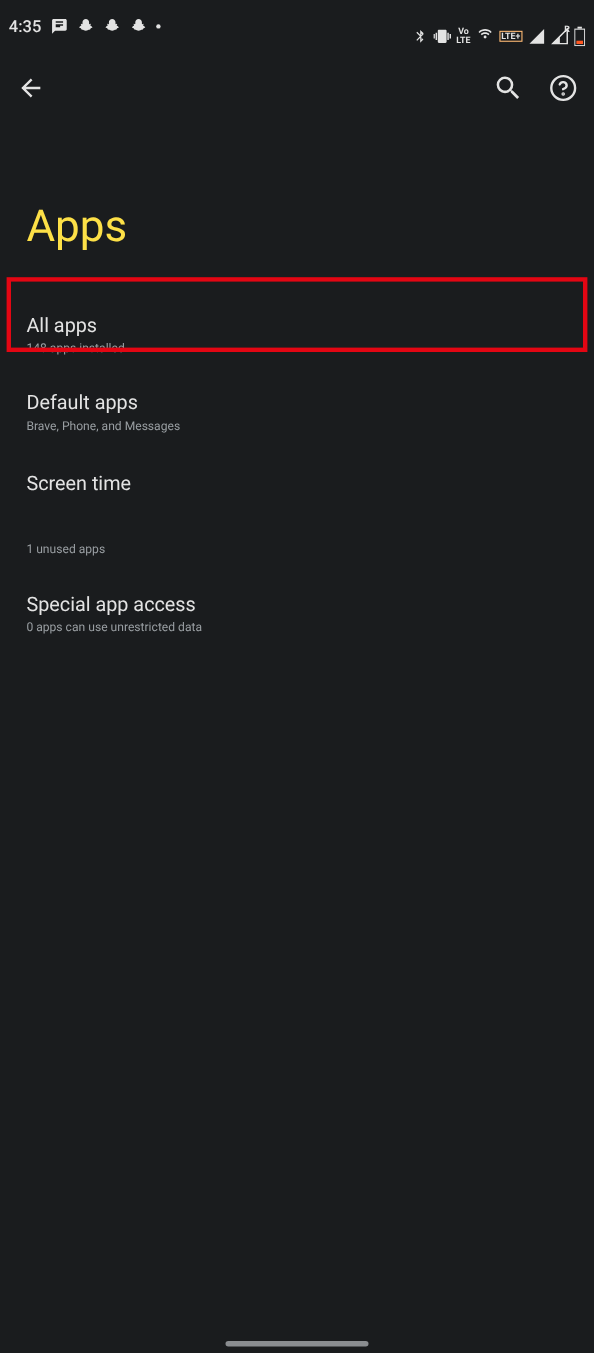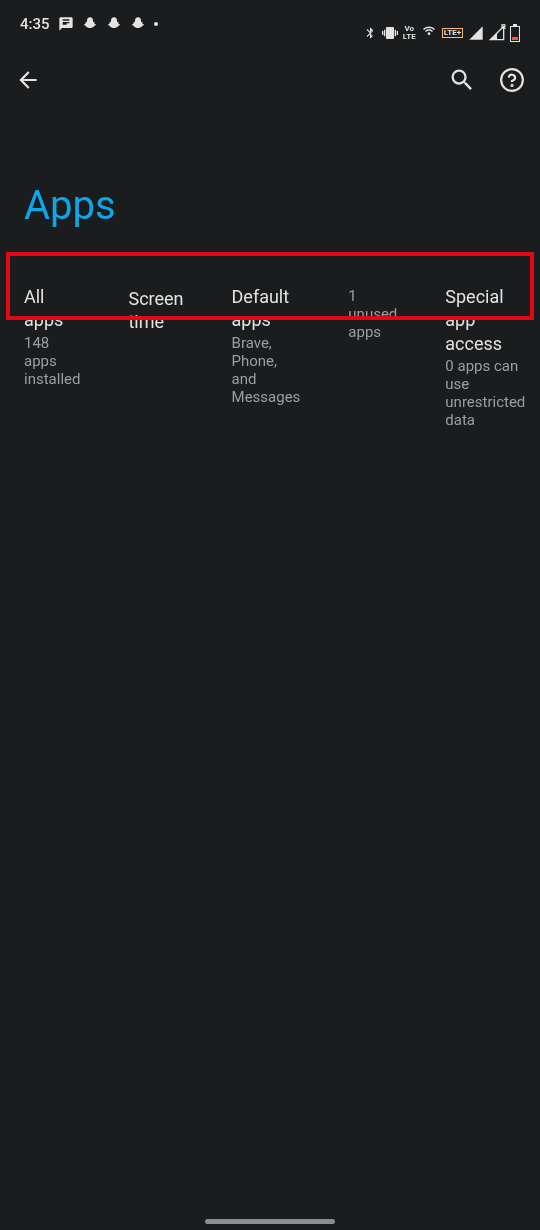--- a/index.html
+++ b/index.html
@@ -13,21 +13,21 @@
     background-color: #1a1c1e;
     color: #e3e3e3;
     font-family: Roboto, "Helvetica Neue", Arial, sans-serif;
     position: relative;
     overflow: hidden;
   }
   .status-bar {
     display: flex;
     justify-content: space-between;
     align-items: center;
-    padding: 8px 20px;
+    padding: 8px 8px;
     height: 48px;
   }
   .status-left {
     display: flex;
     align-items: center;
     gap: 8px;
   }
   .status-time {
     font-size: 15px;
     font-weight: 500;
@@ -85,38 +85,38 @@
     height: 28px;
     display: flex;
     align-items: center;
     justify-content: center;
     cursor: pointer;
   }
   .page-title {
     padding: 70px 24px 40px 24px;
     font-size: 40px;
     font-weight: 400;
-    color: #0ea5e9;
+    color: #fde047;
   }
   .list {
     display: flex;
-    flex-direction: row;
+    flex-direction: column;
   }
   .list-item {
     padding: 16px 24px;
     cursor: pointer;
     position: relative;
   }
   .li-title {
     font-size: 18px;
     color: #e3e3e3;
     line-height: 1.3;
   }
   .li-sub {
-    font-size: 15px;
+    font-size: 11px;
     color: #9a9fa3;
     margin-top: 2px;
   }
   .highlight-box {
     position: absolute;
     border: 4px solid #e30613;
     pointer-events: none;
     left: 6px;
     right: 6px;
     top: 252px;
@@ -227,28 +227,28 @@
   </div>
 </div>
 
 <div class="page-title">Apps</div>
 
 <div class="list">
   <div class="list-item">
     <div class="li-title">All apps</div>
     <div class="li-sub">148 apps installed</div>
   </div>
+  <div class="list-item">
+    <div class="li-title">Default apps</div>
+    <div class="li-sub">Brave, Phone, and Messages</div>
+  </div>
   <div class="list-item" style="padding-top:18px;padding-bottom:24px;">
     <div class="li-title">Screen time</div>
   </div>
   <div class="list-item">
-    <div class="li-title">Default apps</div>
-    <div class="li-sub">Brave, Phone, and Messages</div>
-  </div>
-  <div class="list-item">
     <div class="li-sub">1 unused apps</div>
   </div>
   <div class="list-item">
     <div class="li-title">Special app access</div>
     <div class="li-sub">0 apps can use unrestricted data</div>
   </div>
 </div>
 
 <div class="highlight-box"></div>
 

